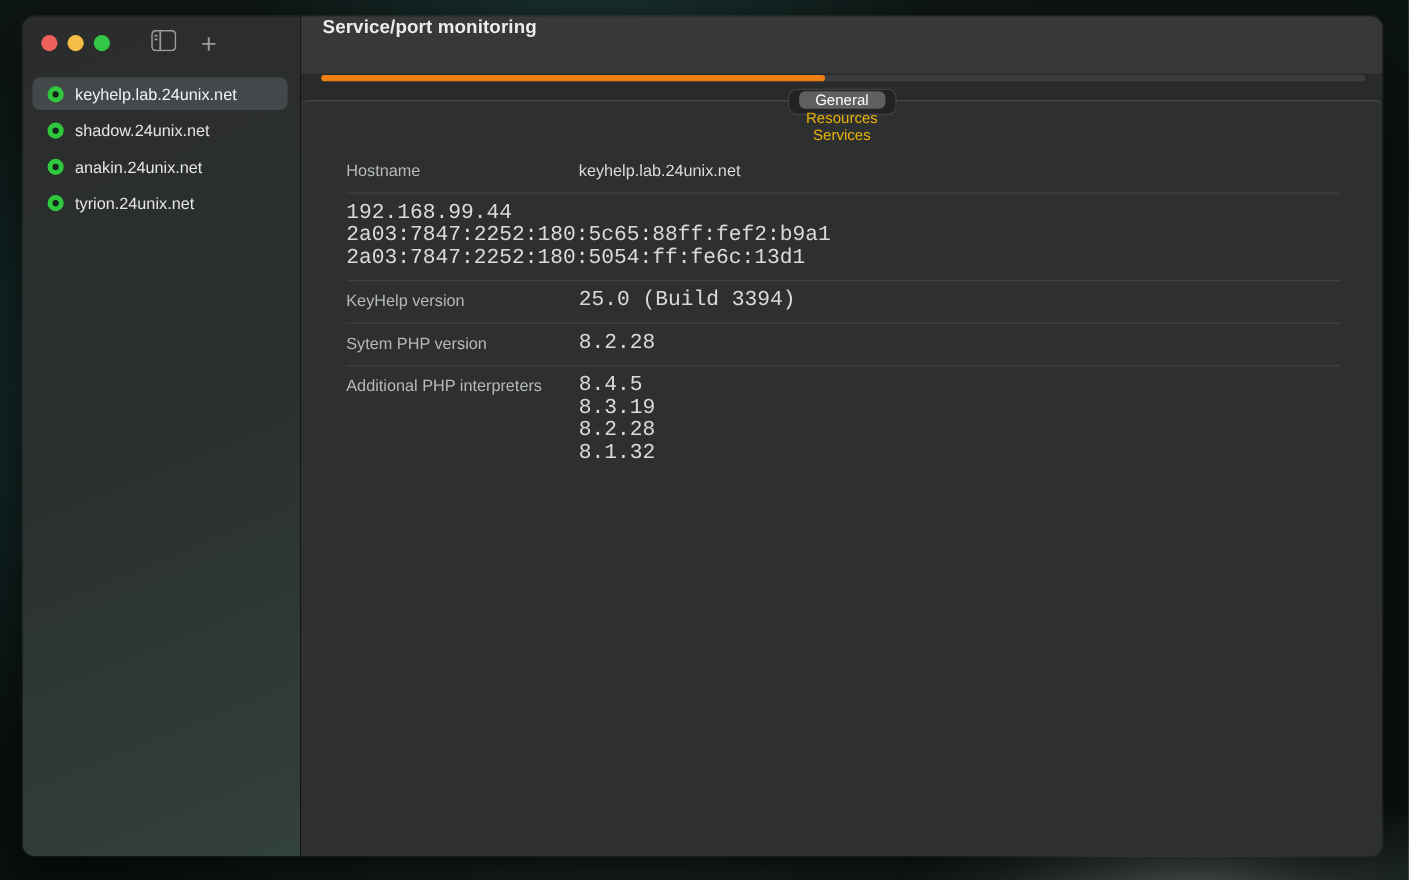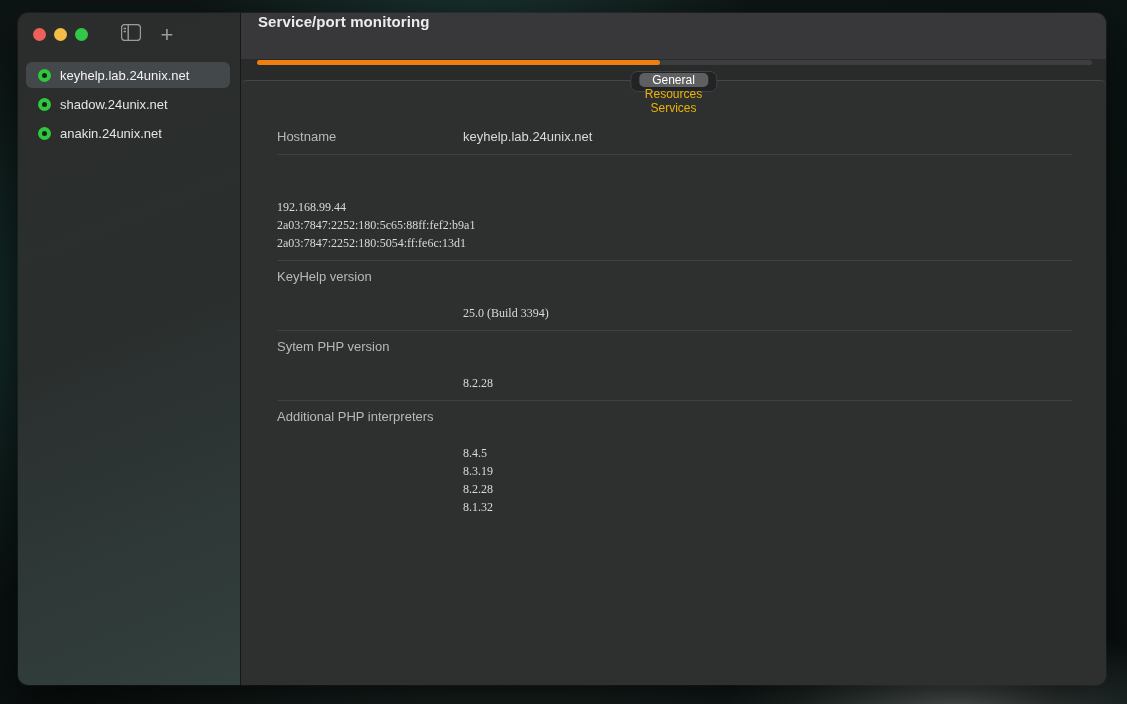--- a/index.html
+++ b/index.html
@@ -79,21 +79,21 @@
     display:flex; align-items:center; border-radius:5px; white-space:nowrap;
   }
   .tab.selected { background:#5e5f61; color:#ffffff; }
   .tab-divider { width:1px; height:12px; background:#47484a; }
 
   .details { margin:40px 34px 0 36px; }
   .detail-row { display:flex; border-bottom:1px solid #3e4142; padding:7px 0 8px; }
   .detail-row:last-child { border-bottom:none; }
   .detail-label { width:186px; flex-shrink:0; font-size:13px; line-height:18px; color:#b6b9b9; }
   .detail-value { font-size:13px; line-height:18px; color:#d9dbdb; }
-  .detail-value.mono { font-family:Liberation Serif, serif; font-size:12px;margin-top:36px; }
+  .detail-value.mono { font-family:Liberation Mono, monospace; font-size:17px; }
 </style>
 </head>
 <body>
 
 <div class="window">
 
   <div class="sidebar">
     <div class="sidebar-toolbar">
       <span class="traffic-light tl-red"></span>
       <span class="traffic-light tl-yellow"></span>
@@ -117,20 +117,24 @@
         <span>keyhelp.lab.24unix.net</span>
       </div>
       <div class="server-item">
         <span class="status-dot"></span>
         <span>shadow.24unix.net</span>
       </div>
       <div class="server-item">
         <span class="status-dot"></span>
         <span>anakin.24unix.net</span>
       </div>
+      <div class="server-item">
+        <span class="status-dot"></span>
+        <span>tyrion.24unix.net</span>
+      </div>
     </div>
   </div>
 
   <div class="win-divider"></div>
 
   <div class="main">
     <div class="titlebar">
       <span class="page-title">Service/port monitoring</span>
     </div>
 

